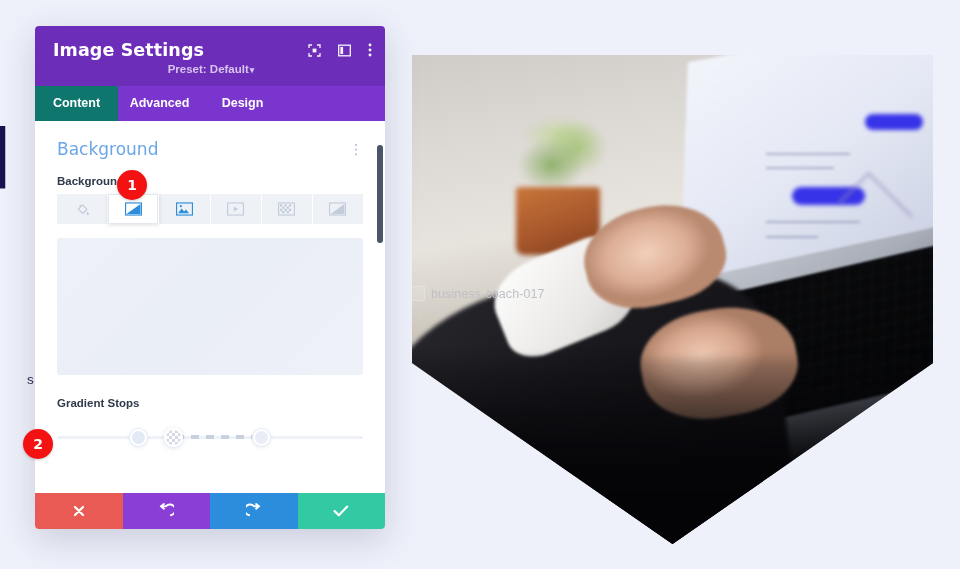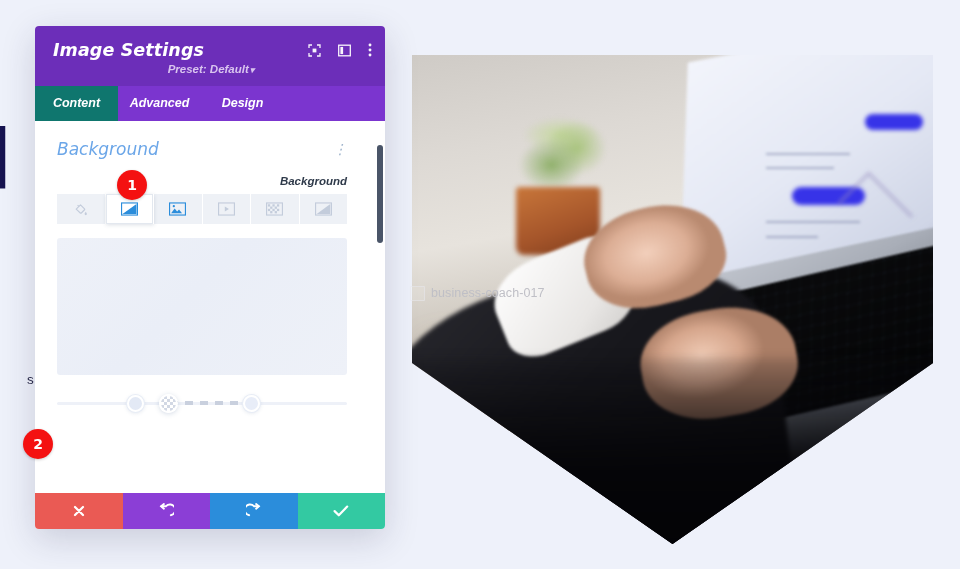--- a/index.html
+++ b/index.html
@@ -132,21 +132,21 @@
   }
   .ph-dark-bottom {
     position: absolute; left: 0; top: 62%; width: 100%; height: 40%;
     background: linear-gradient(180deg, rgba(10,10,14,.15), rgba(5,5,8,.97) 55%, #030305 100%);
     filter: blur(5px);
   }
 
   
   .img-filename {
     position: absolute; left: 410px; top: 286px;
-    display: flex; align-items: flex-start; gap: 6px;
+    display: flex; align-items: center; gap: 6px;
     z-index: 5;
   }
   .img-filename .chk {
     width: 15px; height: 15px;
     background: rgba(255,255,255,.12);
     border: 1px solid rgba(230,230,235,.55);
     border-radius: 1px;
   }
   .img-filename .fname {
     font-size: 12.5px; color: #bfbfc6; letter-spacing: .1px;
@@ -154,21 +154,20 @@
 
   
   .modal {
     position: absolute; left: 35px; top: 26px;
     width: 350px; height: 503px;
     border-radius: 4px;
     overflow: hidden;
     box-shadow: 0 10px 34px rgba(40,40,80,.18);
     display: flex; flex-direction: column;
     background: #fff;
-    font-style: italic;
   }
   .modal-head {
     background: #6c2eb9;
     padding: 14px 16px 11px 18px;
     position: relative;
   }
   .modal-title {
     color: #fff; font-size: 17.5px; font-weight: 700; letter-spacing: .1px;
     font-family: "DejaVu Sans", sans-serif;
   }
@@ -190,21 +189,21 @@
     width: 83px;
     text-align: center;
     color: #fff; font-size: 12.5px; font-weight: 700;
     cursor: pointer;
   }
   .tab.active { background: #0f766e; }
 
   .modal-body {
     flex: 1; background: #fff; position: relative; overflow: hidden;
   }
-  .panel-scroll { position: absolute; inset: 0; padding: 18px 38px 0 22px; text-align: right; }
+  .panel-scroll { position: absolute; inset: 0; padding: 18px 22px 0 22px; }
 
   .sec-head {
     display: flex; align-items: center; justify-content: space-between;
     margin-bottom: 16px;
   }
   .sec-title { color: #6ba6e8; font-size: 17px; font-weight: 400; font-family: "DejaVu Sans", sans-serif; }
   .sec-dots { color: #9fb4cc; font-size: 14px; letter-spacing: 0; cursor: pointer; line-height: 8px; }
 
   .field-label {
     color: #2f3a4a; font-size: 11.5px; font-weight: 700; margin-bottom: 7px;
@@ -436,20 +435,21 @@
           <div class="bg-type">
             <svg width="17" height="14" viewBox="0 0 18 14">
               <rect x="0.6" y="0.6" width="16.8" height="12.8" fill="none" stroke="#c3ccdb" stroke-width="1.2"></rect>
               <path d="M1.8 12.2 16.2 1.8v10.4Z" fill="#c3ccdb"></path>
             </svg>
           </div>
         </div>
 
         <div class="gradient-preview"></div>
 
+        <div class="stops-label">Gradient Stops</div>
 
         <div class="stops-track">
           <div class="rail"></div>
           <div class="dashes"></div>
           <div class="stop-handle h1"></div>
           <div class="stop-mid"></div>
           <div class="stop-handle h2"></div>
         </div>
 
       </div>

